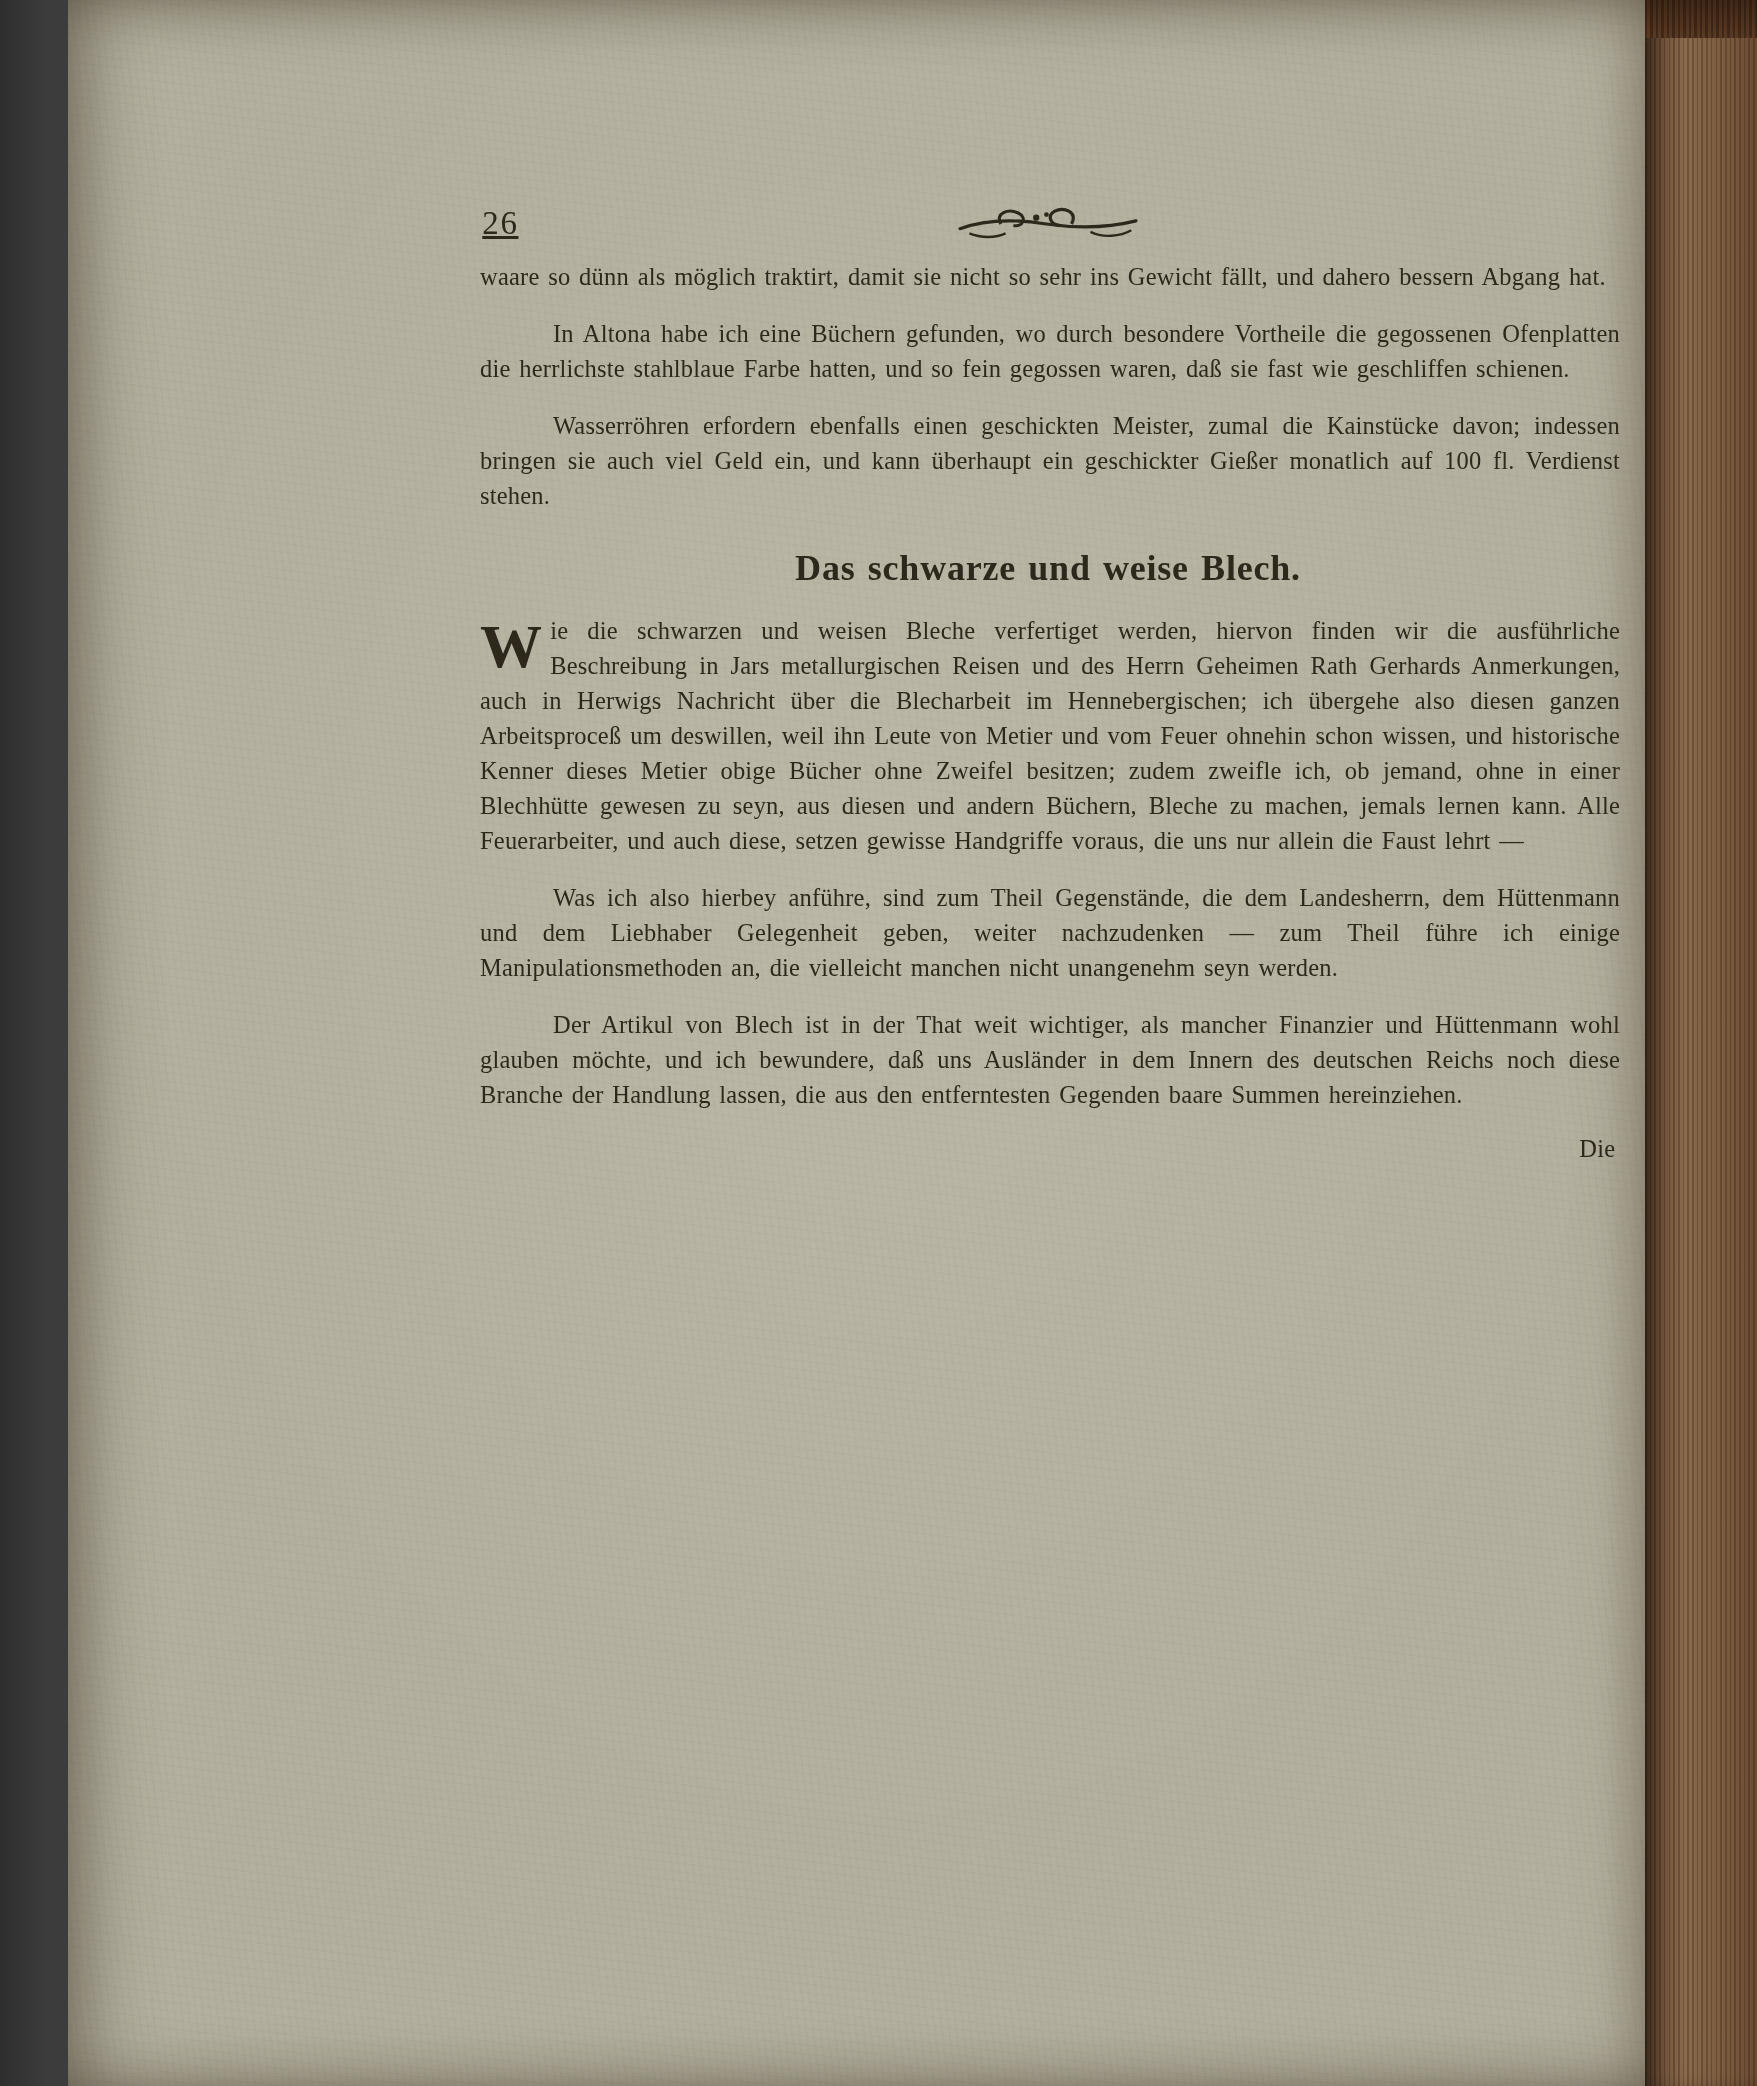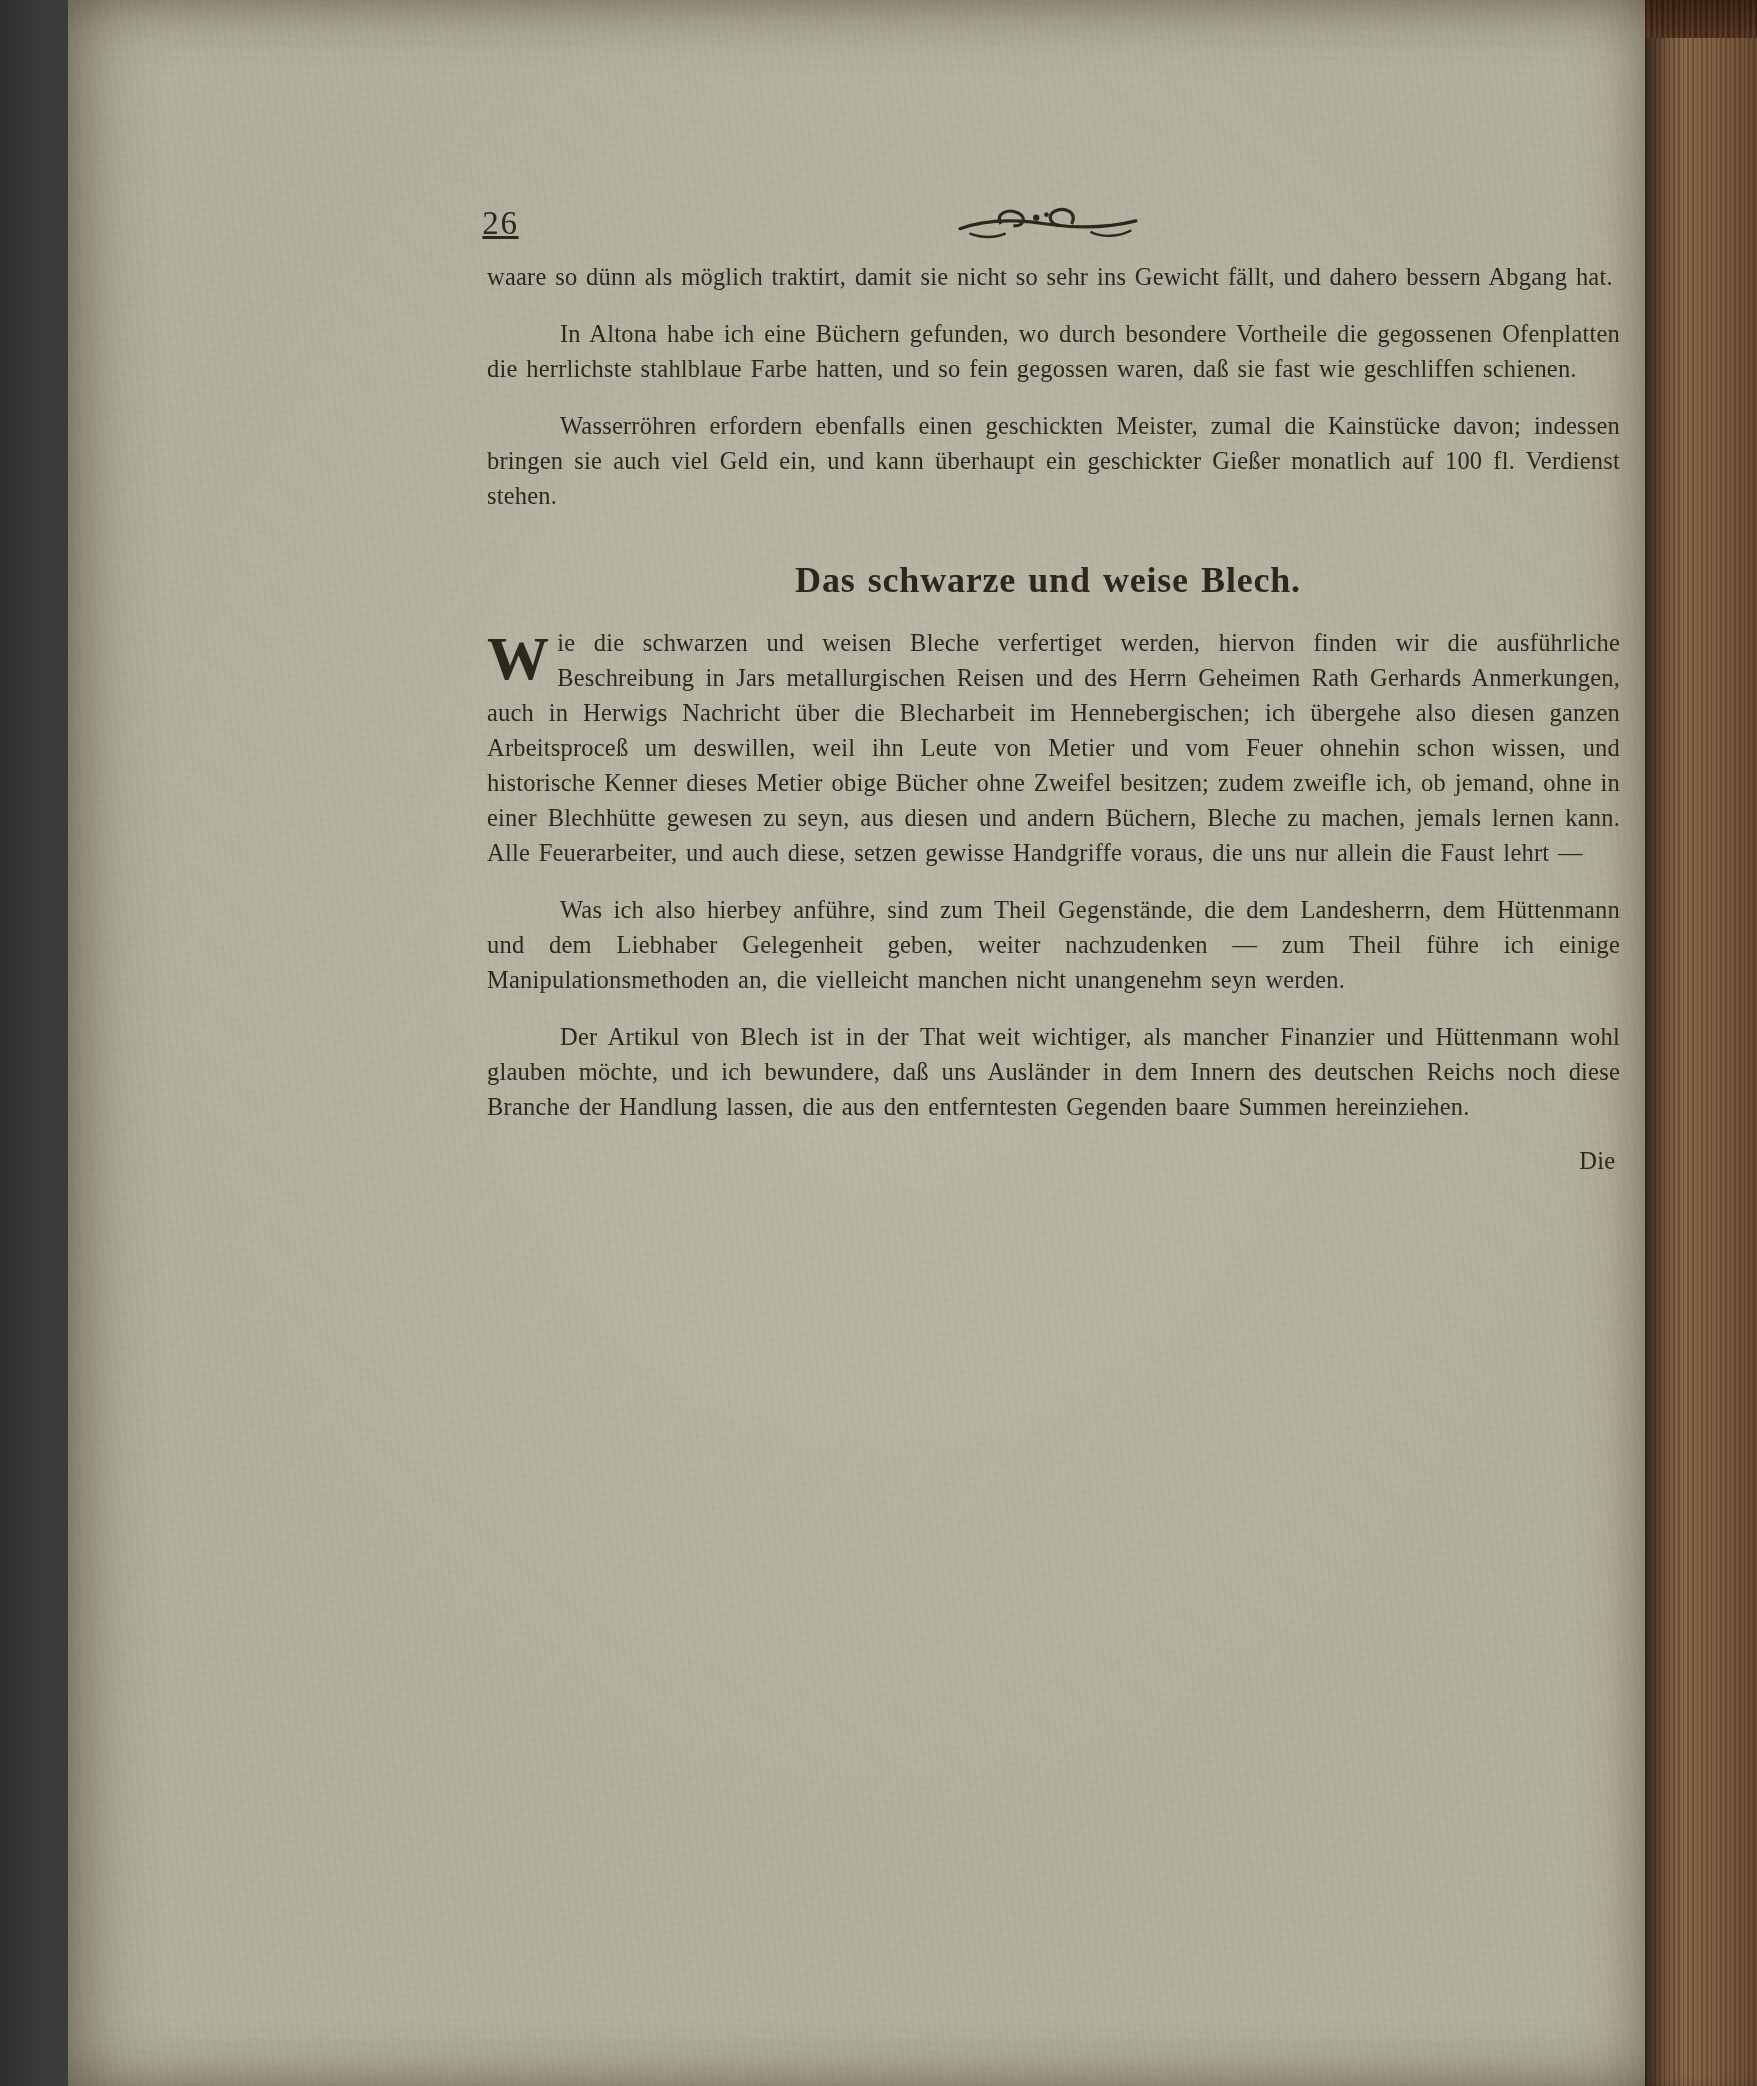--- a/index.html
+++ b/index.html
@@ -83,28 +83,28 @@
     text-align: center;
   }
   .body-text {
     font-size: 24.5px;
     line-height: 35px;
     text-align: justify;
     letter-spacing: 0.2px;
     word-spacing: 2.4px;
   }
   .para {
-    margin: 0 0 22px 11px;
+    margin: 0 0 22px 4px;
     text-indent: 73px;
   }
   .para.no-indent {
     text-indent: 0;
   }
   .section-heading {
-    margin: 50px 0 27px 0;
+    margin: 38px 0 27px 0;
     text-align: center;
     font-size: 36px;
     font-weight: bold;
     letter-spacing: 0.8px;
     text-indent: 0;
   }
   .drop-para {
     text-indent: 0;
   }
   .drop-cap {

